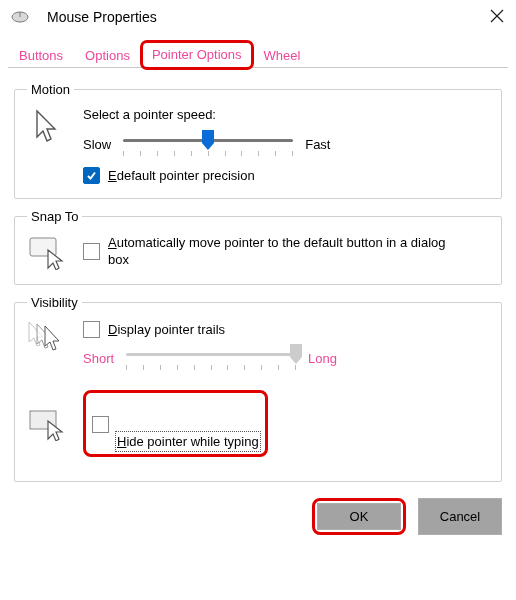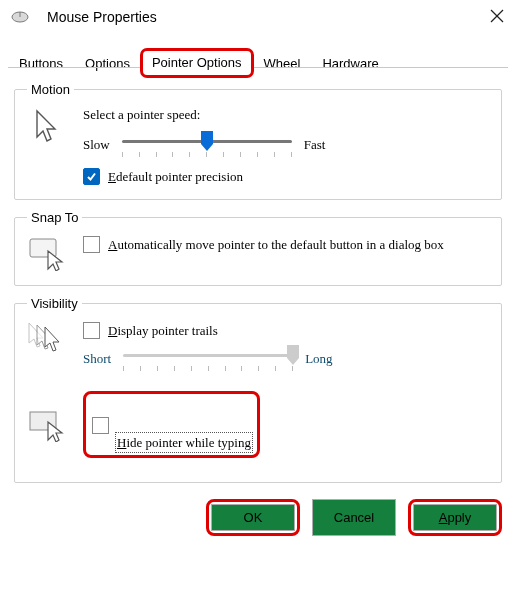--- a/index.html
+++ b/index.html
@@ -41,23 +41,23 @@
     padding: 0 8px;
     position: relative;
     margin-top: 6px;
   }
   .tab {
     padding: 5px 10px 6px 10px;
     font-size: 13px;
     border: 1px solid transparent;
     border-bottom: none;
     position: relative;
-    top: 9px;
+    top: 1px;
     cursor: default;
-    color: #000000;
+    color: #ec4899;
   }
   .tab.active {
     border: 1px solid #c8c8c8;
     border-bottom: 1px solid #fff;
     background: #fff;
     z-index: 2;
   }
   .tab.highlighted {
     outline: 3px solid #e00000;
     outline-offset: -2px;
@@ -80,21 +80,20 @@
   }
   fieldset.group legend {
     padding: 0 4px;
     font-size: 13px;
     color: #000;
   }
   .row {
     display: flex;
     align-items: flex-start;
     gap: 14px;
-    font-family: Liberation Serif, serif;
   }
   .icon-col {
     width: 42px;
     flex: 0 0 42px;
     display: flex;
     justify-content: center;
   }
   .body-col { flex: 1; }
   .label-line { margin-bottom: 8px; }
   .slider-row {
@@ -149,42 +148,42 @@
   }
   .checkbox.checked {
     background: #0067c0;
     border-color: #0067c0;
     border-radius: 2px;
   }
   .checkbox.checked svg { display: block; }
   .checkbox svg { display: none; }
   .chk .uletter { text-decoration: underline; }
   .chk-text { line-height: 17px; }
-  .disabled-text { color: #0c4a6e; }
+  .disabled-text { color: #ec4899; }
   .hl {
     border: 3px solid #e00000;
     border-radius: 8px;
     padding: 4px 6px;
     display: inline-flex;
   }
   .focus-dotted {
     outline: 1px dotted #555;
     outline-offset: 1px;
     margin-top: 36px;
   }
   .buttons {
     display: flex;
     justify-content: flex-end;
     gap: 12px;
     padding: 6px 14px 0 14px;
   }
   .btn {
     min-width: 84px;
     padding: 5px 14px;
-    background: #15803d;
+    background: #a3a3a3;
     border: 1px solid #adadad;
     font-family: inherit;
     font-size: 13px;
     text-align: center;
   }
   .btn .uletter { text-decoration: underline; }
   .btn-hl {
     border: 3px solid #e00000;
     border-radius: 8px;
     padding: 2px;
@@ -208,21 +207,20 @@
         <line x1="13" y1="1" x2="1" y2="13" stroke="#222" stroke-width="1.3"></line>
       </svg>
   </span>
 </div>
 
 <div class="tabs">
   <div class="tab">Buttons</div>
   <div class="tab">Options</div>
   <div class="tab active highlighted">Pointer Options</div>
   <div class="tab">Wheel</div>
-  <div class="tab">Hardware</div>
   <div class="tabline"></div>
 </div>
 
 <div class="content">
 
   <fieldset class="group">
     <legend>Motion</legend>
     <div class="row">
       <div class="icon-col">
         <svg width="34" height="40" viewBox="0 0 34 40">
@@ -271,21 +269,21 @@
   <fieldset class="group">
     <legend>Snap To</legend>
     <div class="row">
       <div class="icon-col">
         <svg width="40" height="36" viewBox="0 0 40 36">
             <rect x="2" y="4" width="26" height="18" rx="2" fill="#f4f4f4" stroke="#888"></rect>
             <polygon points="20,16 20,34 25,29 28,36 31,34 28,27 34,27" fill="#fff" stroke="#555" stroke-width="1.2"></polygon>
           </svg>
       </div>
       <div class="body-col">
-        <label class="chk" style="align-items:flex-end">
+        <label class="chk" style="align-items:center">
           <span class="checkbox">
             
           </span>
           <span class="chk-text" style="max-width:360px"><span class="uletter">A</span><span>utomatically move pointer to the default button in a dialog box</span></span>
         </label>
       </div>
     </div>
   </fieldset>
 
   <fieldset class="group">
@@ -357,14 +355,13 @@
       </div>
     </div>
 
 
   </fieldset>
 </div>
 
 <div class="buttons">
   <span class="btn-hl"><button class="btn">OK</button></span>
   <button class="btn">Cancel</button>
-  <span class="btn-hl"><button class="btn"><span class="uletter">A</span><span>pply</span></button></span>
 </div>
 
 </body></html>

